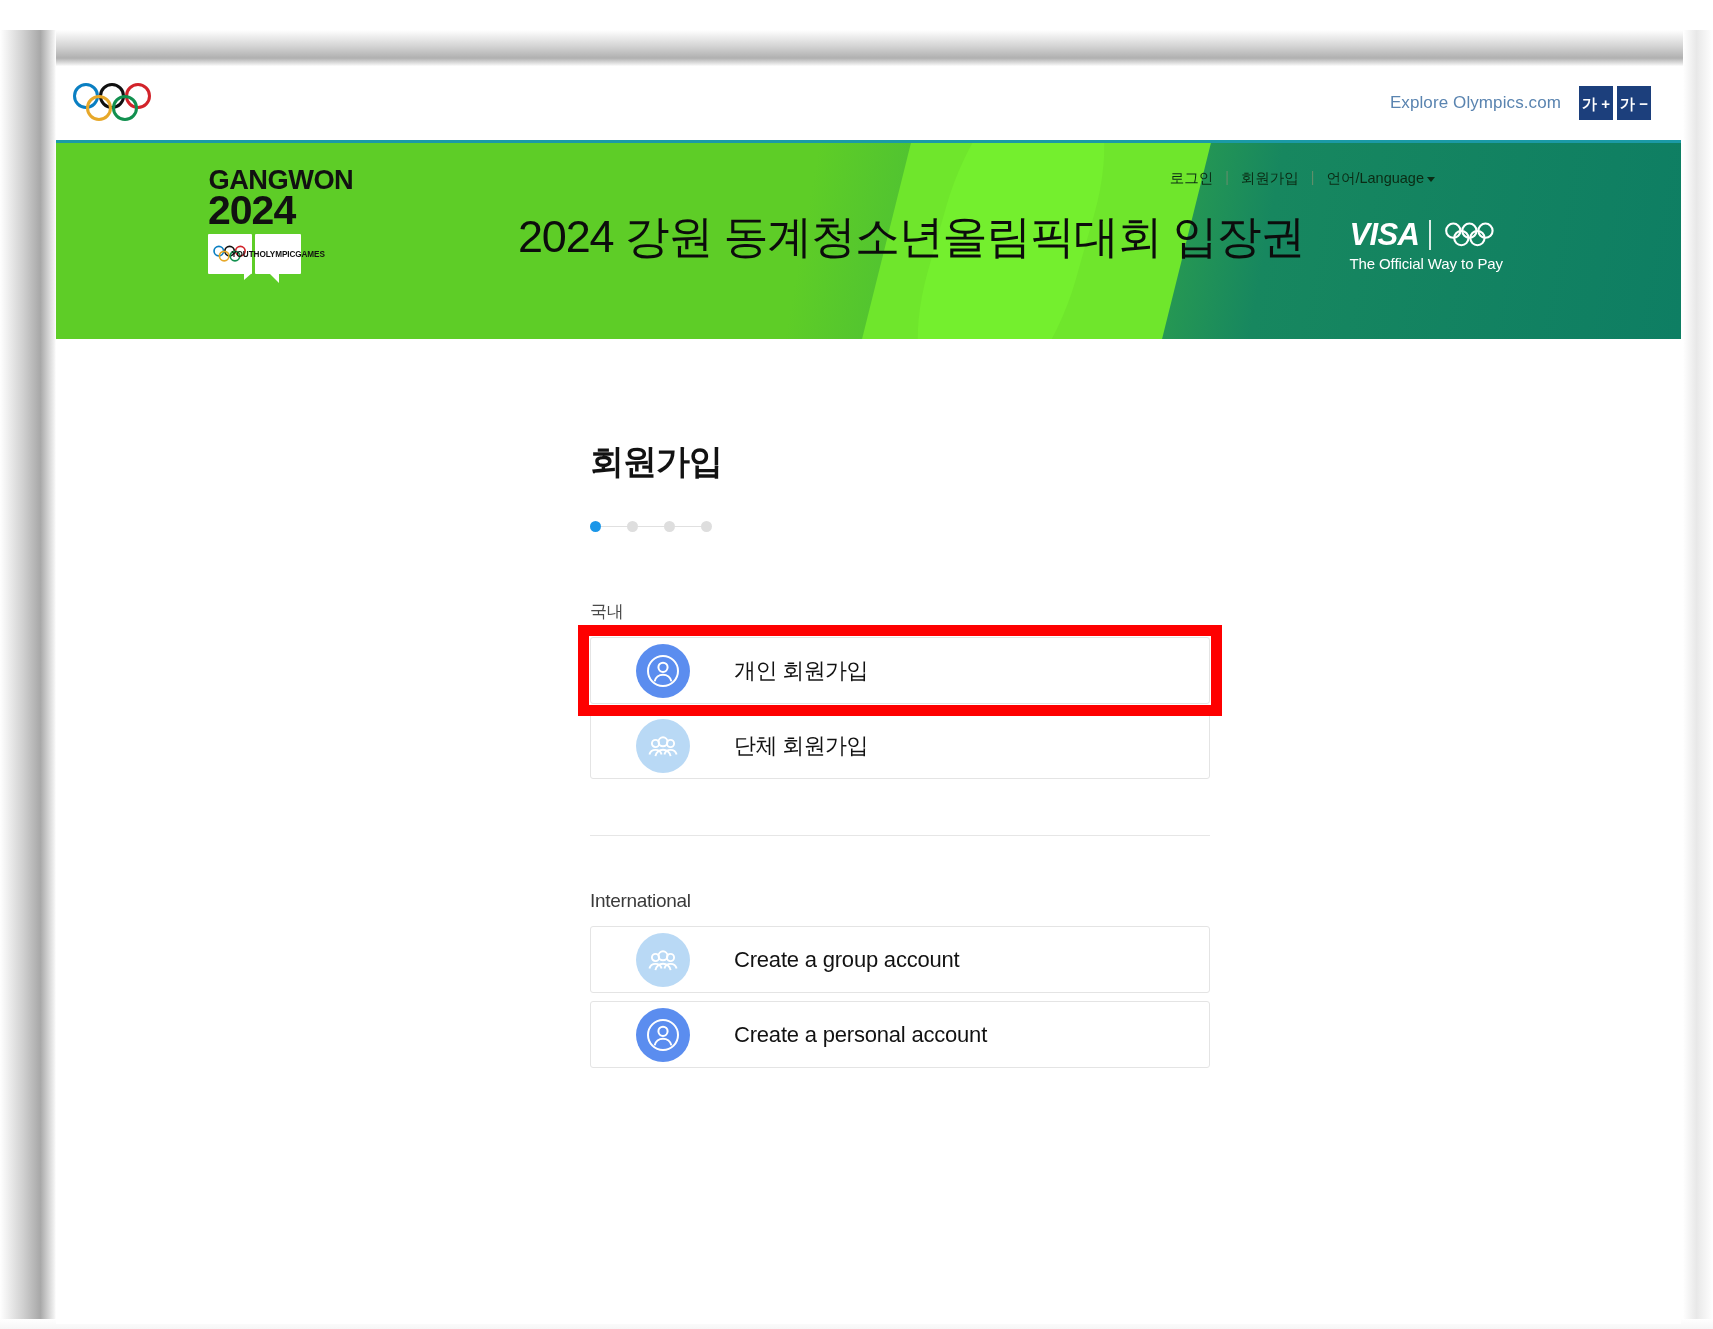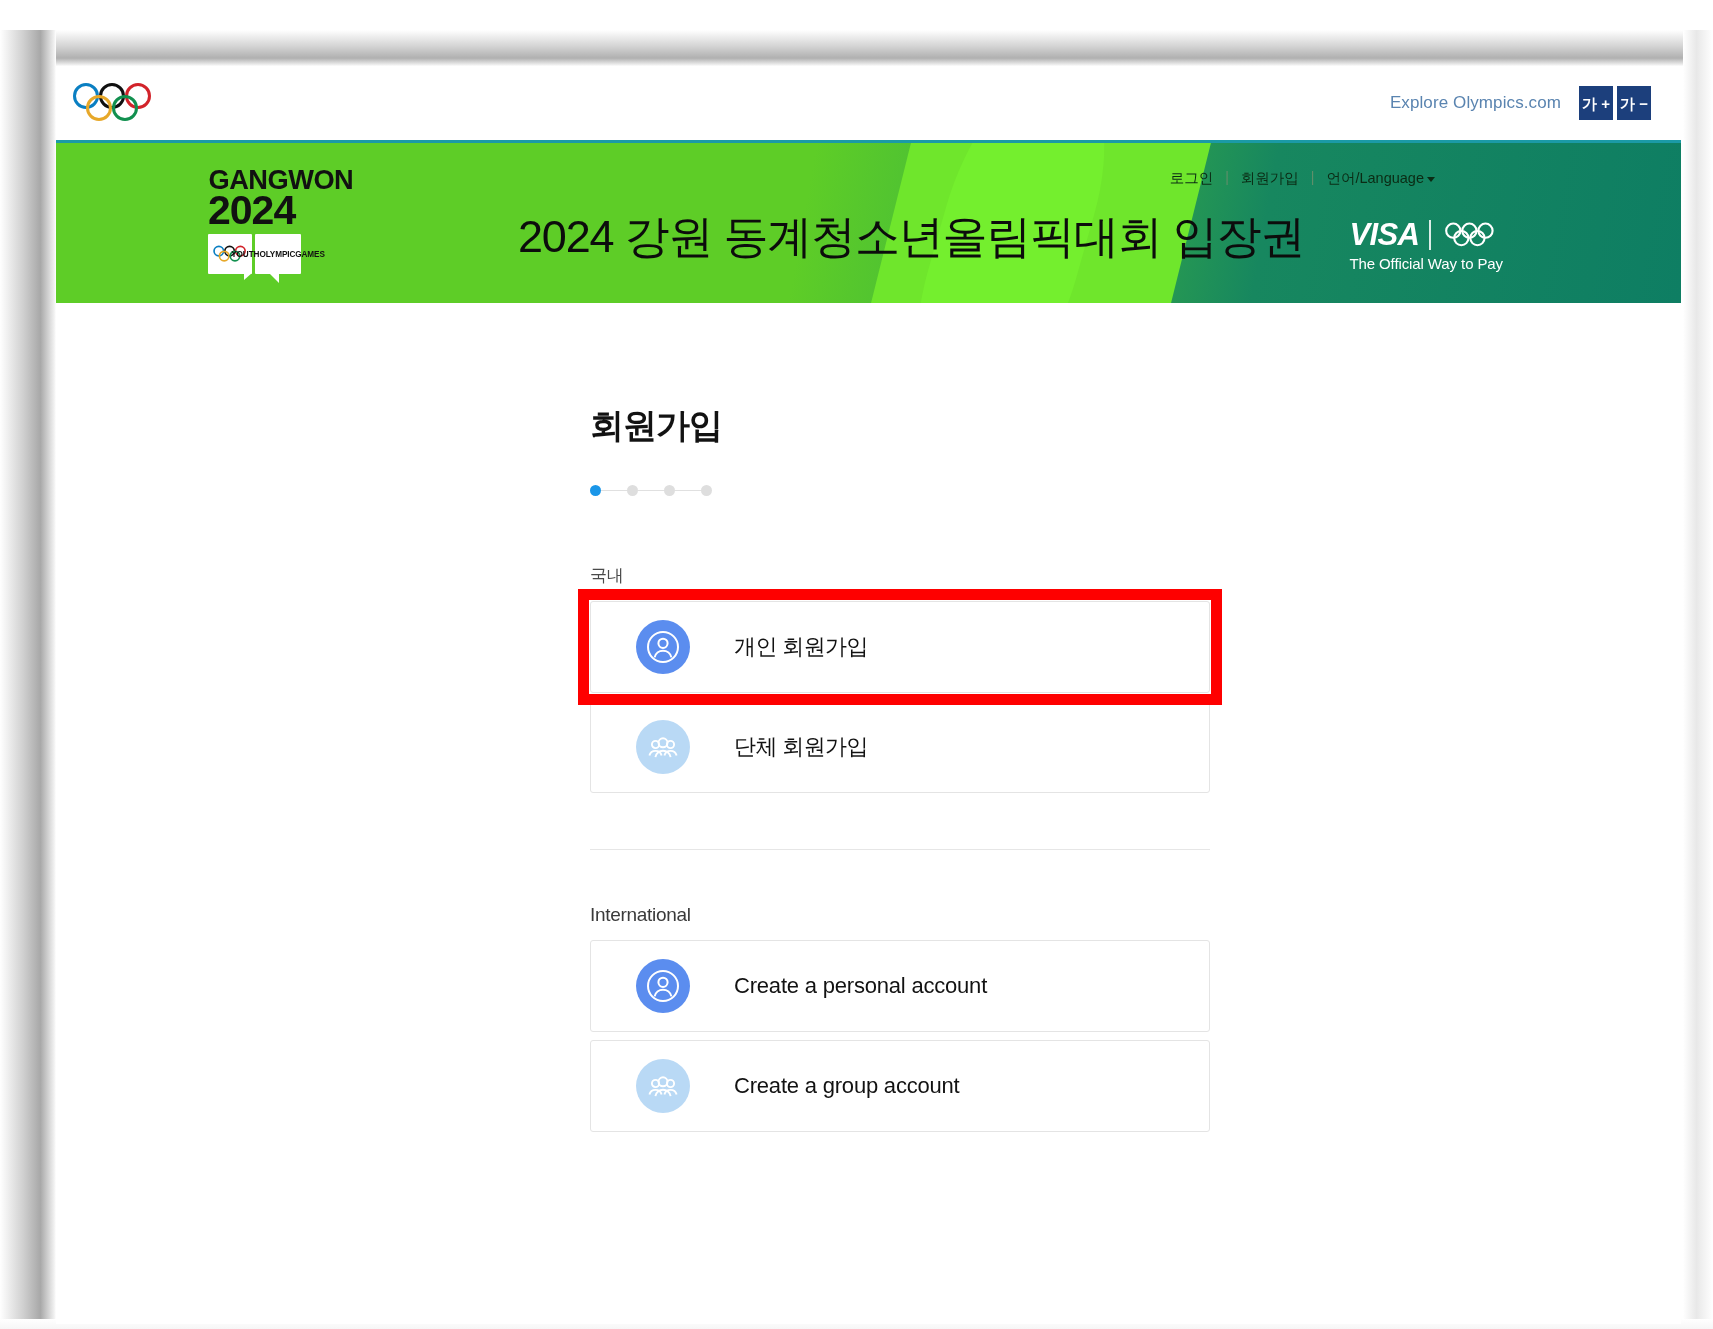--- a/index.html
+++ b/index.html
@@ -94,21 +94,21 @@
 
   .thin-rule {
     height: 3px;
     background: #1b9aa6;
     width: 100%;
   }
 
   
   .hero {
     position: relative;
-    height: 160px;
+    height: 196px;
     overflow: hidden;
     background: #5bcc28;
   }
   .hero-bg-right {
     position: absolute;
     inset: 0;
     background: linear-gradient(100deg,
                 #5ecd27 0%,
                 #5ecd27 46%,
                 #43b93b 58%,
@@ -308,21 +308,21 @@
   .section-label {
     font-size: 17px;
     color: #4a4a4a;
     letter-spacing: -0.3px;
     margin-bottom: 14px;
   }
   .section-label.intl { font-size: 19px; color: #3a3a3a; }
 
   .card {
     position: relative;
-    height: 92px;
+    height: 67px;
     background: #ffffff;
     border: 1px solid #e4e4e4;
     border-radius: 3px;
     display: flex;
     align-items: center;
     padding-left: 45px;
     margin-bottom: 8px;
     cursor: pointer;
   }
   .card-icon {
@@ -505,43 +505,43 @@
             </svg>
           </span>
           <span class="card-label">단체 회원가입</span>
         </div>
 
         <div class="divider"></div>
 
         <div class="section-label intl">International</div>
 
         <div class="card">
-          <span class="card-icon solid">
-            <svg width="32" height="32" viewBox="0 0 32 32" aria-hidden="true">
-              <circle cx="16" cy="16" r="15" fill="none" stroke="#ffffff" stroke-width="2"></circle>
-              <circle cx="16" cy="12.3" r="4.6" fill="none" stroke="#ffffff" stroke-width="2"></circle>
-              <path d="M7.6 26.4a8.6 8.6 0 0 1 16.8 0" fill="none" stroke="#ffffff" stroke-width="2"></path>
-            </svg>
-          </span>
-          <span class="card-label en">Create a personal account</span>
-        </div>
-
-        <div class="card">
           <span class="card-icon pale">
             <svg width="34" height="32" viewBox="0 0 34 32" aria-hidden="true">
               <g fill="none" stroke="#ffffff" stroke-width="1.9">
                 <circle cx="9.5" cy="13.5" r="3.6"></circle>
                 <path d="M3.4 24.6a6.3 6.3 0 0 1 12.2 0"></path>
                 <circle cx="24.5" cy="13.5" r="3.6"></circle>
                 <path d="M18.4 24.6a6.3 6.3 0 0 1 12.2 0"></path>
                 <circle cx="17" cy="11.8" r="4.5"></circle>
                 <path d="M9.4 26.2a7.7 7.7 0 0 1 15.2 0"></path>
               </g>
             </svg>
           </span>
           <span class="card-label en">Create a group account</span>
         </div>
 
+        <div class="card">
+          <span class="card-icon solid">
+            <svg width="32" height="32" viewBox="0 0 32 32" aria-hidden="true">
+              <circle cx="16" cy="16" r="15" fill="none" stroke="#ffffff" stroke-width="2"></circle>
+              <circle cx="16" cy="12.3" r="4.6" fill="none" stroke="#ffffff" stroke-width="2"></circle>
+              <path d="M7.6 26.4a8.6 8.6 0 0 1 16.8 0" fill="none" stroke="#ffffff" stroke-width="2"></path>
+            </svg>
+          </span>
+          <span class="card-label en">Create a personal account</span>
+        </div>
+
       </div>
     </main>
 
   </div>
 </div>
 
 </body></html>

